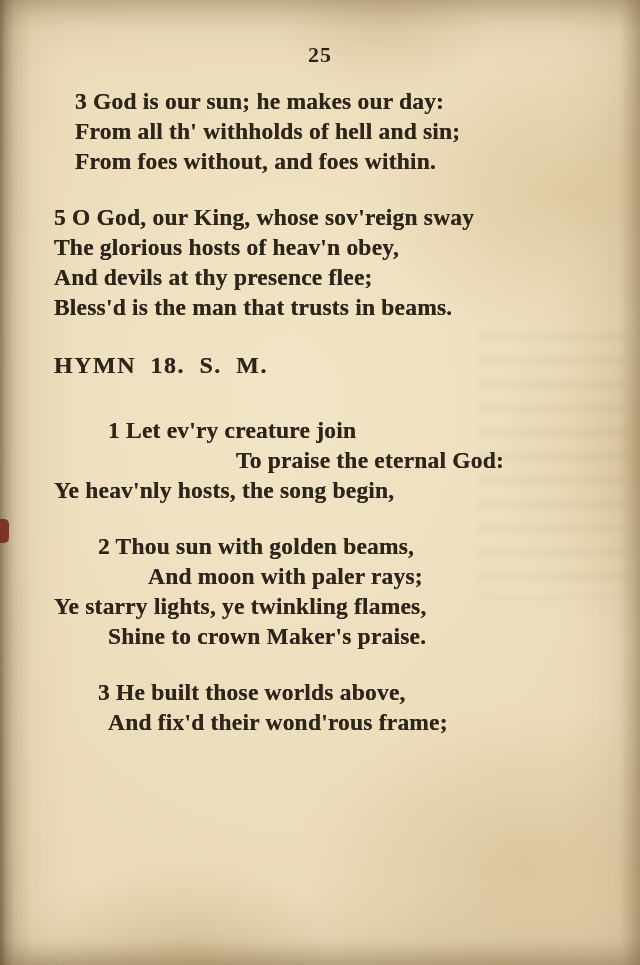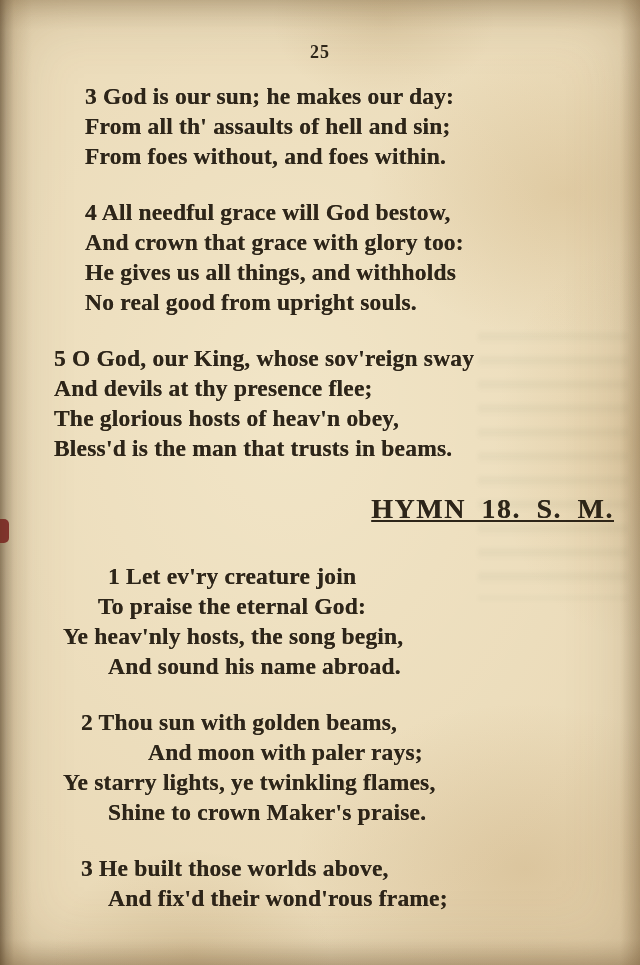--- a/index.html
+++ b/index.html
@@ -58,92 +58,84 @@
     top: 519px;
     width: 9px;
     height: 24px;
     background: #7e2424;
     border-radius: 0 5px 5px 0;
     opacity: 0.9;
   }
   .page-number {
     padding-top: 42px;
     text-align: center;
-    font-size: 18px;
+    font-size: 22px;
     font-weight: bold;
     letter-spacing: 1px;
   }
   .text-block {
     margin: 18px 26px 0 54px;
     font-size: 23.5px;
     font-weight: bold;
     letter-spacing: 0.2px;
     text-shadow: 0 0 0.6px rgba(45,37,25,0.75);
   }
   .line {
     margin: 0;
     line-height: 30px;
     white-space: nowrap;
   }
   .verse {
     margin: 0 0 26px 0;
   }
-  .shift { margin-left: 31px; }
-  .i0 { margin-left: 9px; }
-  .i1 { margin-left: 27px; }
+  .shift { margin-left: 21px; }
+  .i0 { margin-left: 0; }
+  .i1 { margin-left: 44px; }
   .i2 { margin-left: 54px; }
   .i3 { margin-left: 94px; }
-  .i4 { margin-left: 44px; }
+  .i4 { margin-left: 72px; text-align: center; }
   .hymn-heading {
     margin: 30px 0 36px 0;
-    text-align: right;
-    font-size: 28px;
+    text-align: left;
+    font-size: 24px;
     font-weight: bold;
     letter-spacing: 1.5px;
     word-spacing: 7px;
-    text-decoration: underline;
   }
   .verse.last { margin-bottom: 0; }
 </style>
 </head>
 <body>
 
 <div class="page">
 
   <div class="page-number">25</div>
 
   <div class="text-block">
 
     <div class="verse shift">
       <p class="line">3 God is our sun; he makes our day:</p>
-      <p class="line">From all th' assaults of hell and sin;</p>
+      <p class="line">From all th' withholds of hell and sin;</p>
       <p class="line">From foes without, and foes within.</p>
     </div>
 
-    <div class="verse shift">
-      <p class="line">4 All needful grace will God bestow,</p>
-      <p class="line">And crown that grace with glory too:</p>
-      <p class="line">He gives us all things, and withholds</p>
-      <p class="line">No real good from upright souls.</p>
-    </div>
 
     <div class="verse">
       <p class="line">5 O God, our King, whose sov'reign sway</p>
+      <p class="line">The glorious hosts of heav'n obey,</p>
       <p class="line">And devils at thy presence flee;</p>
-      <p class="line">The glorious hosts of heav'n obey,</p>
       <p class="line">Bless'd is the man that trusts in beams.</p>
     </div>
 
     <h2 class="hymn-heading">HYMN 18. S. M.</h2>
 
     <div class="verse">
       <p class="line i2">1 Let ev'ry creature join</p>
       <p class="line i4">To praise the eternal God:</p>
       <p class="line i0">Ye heav'nly hosts, the song begin,</p>
-      <p class="line i2">And sound his name abroad.</p>
     </div>
 
     <div class="verse">
       <p class="line i1">2 Thou sun with golden beams,</p>
       <p class="line i3">And moon with paler rays;</p>
       <p class="line i0">Ye starry lights, ye twinkling flames,</p>
       <p class="line i2">Shine to crown Maker's praise.</p>
     </div>
 
     <div class="verse last">

